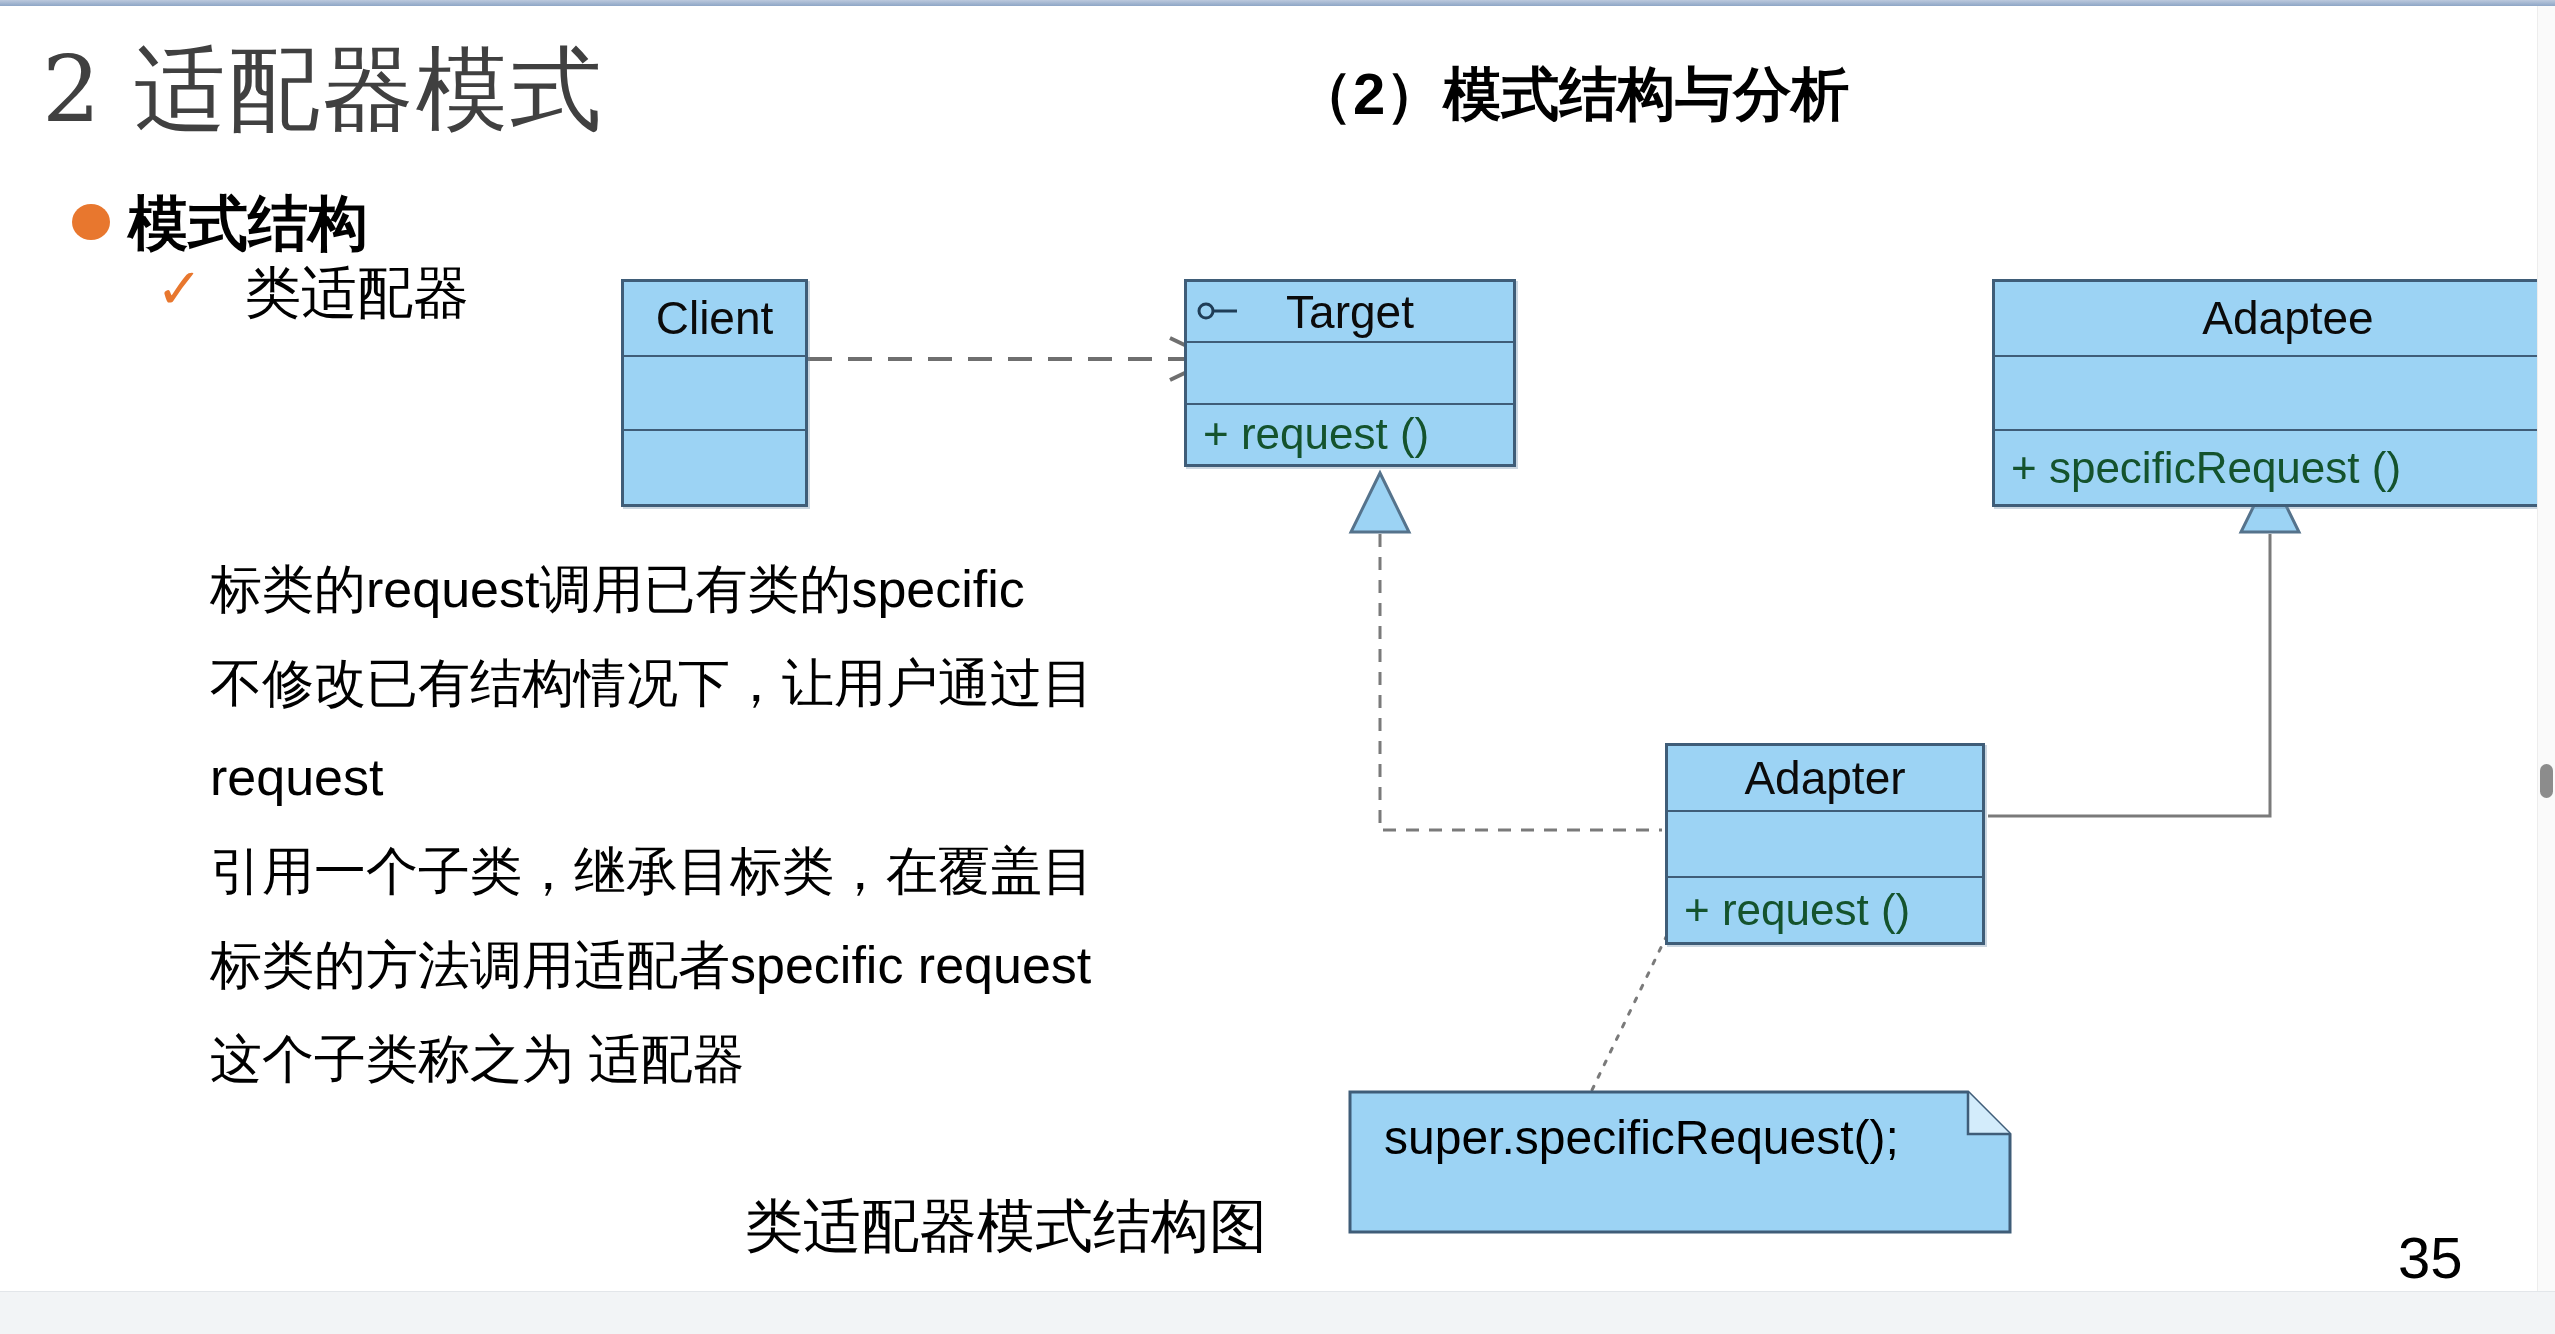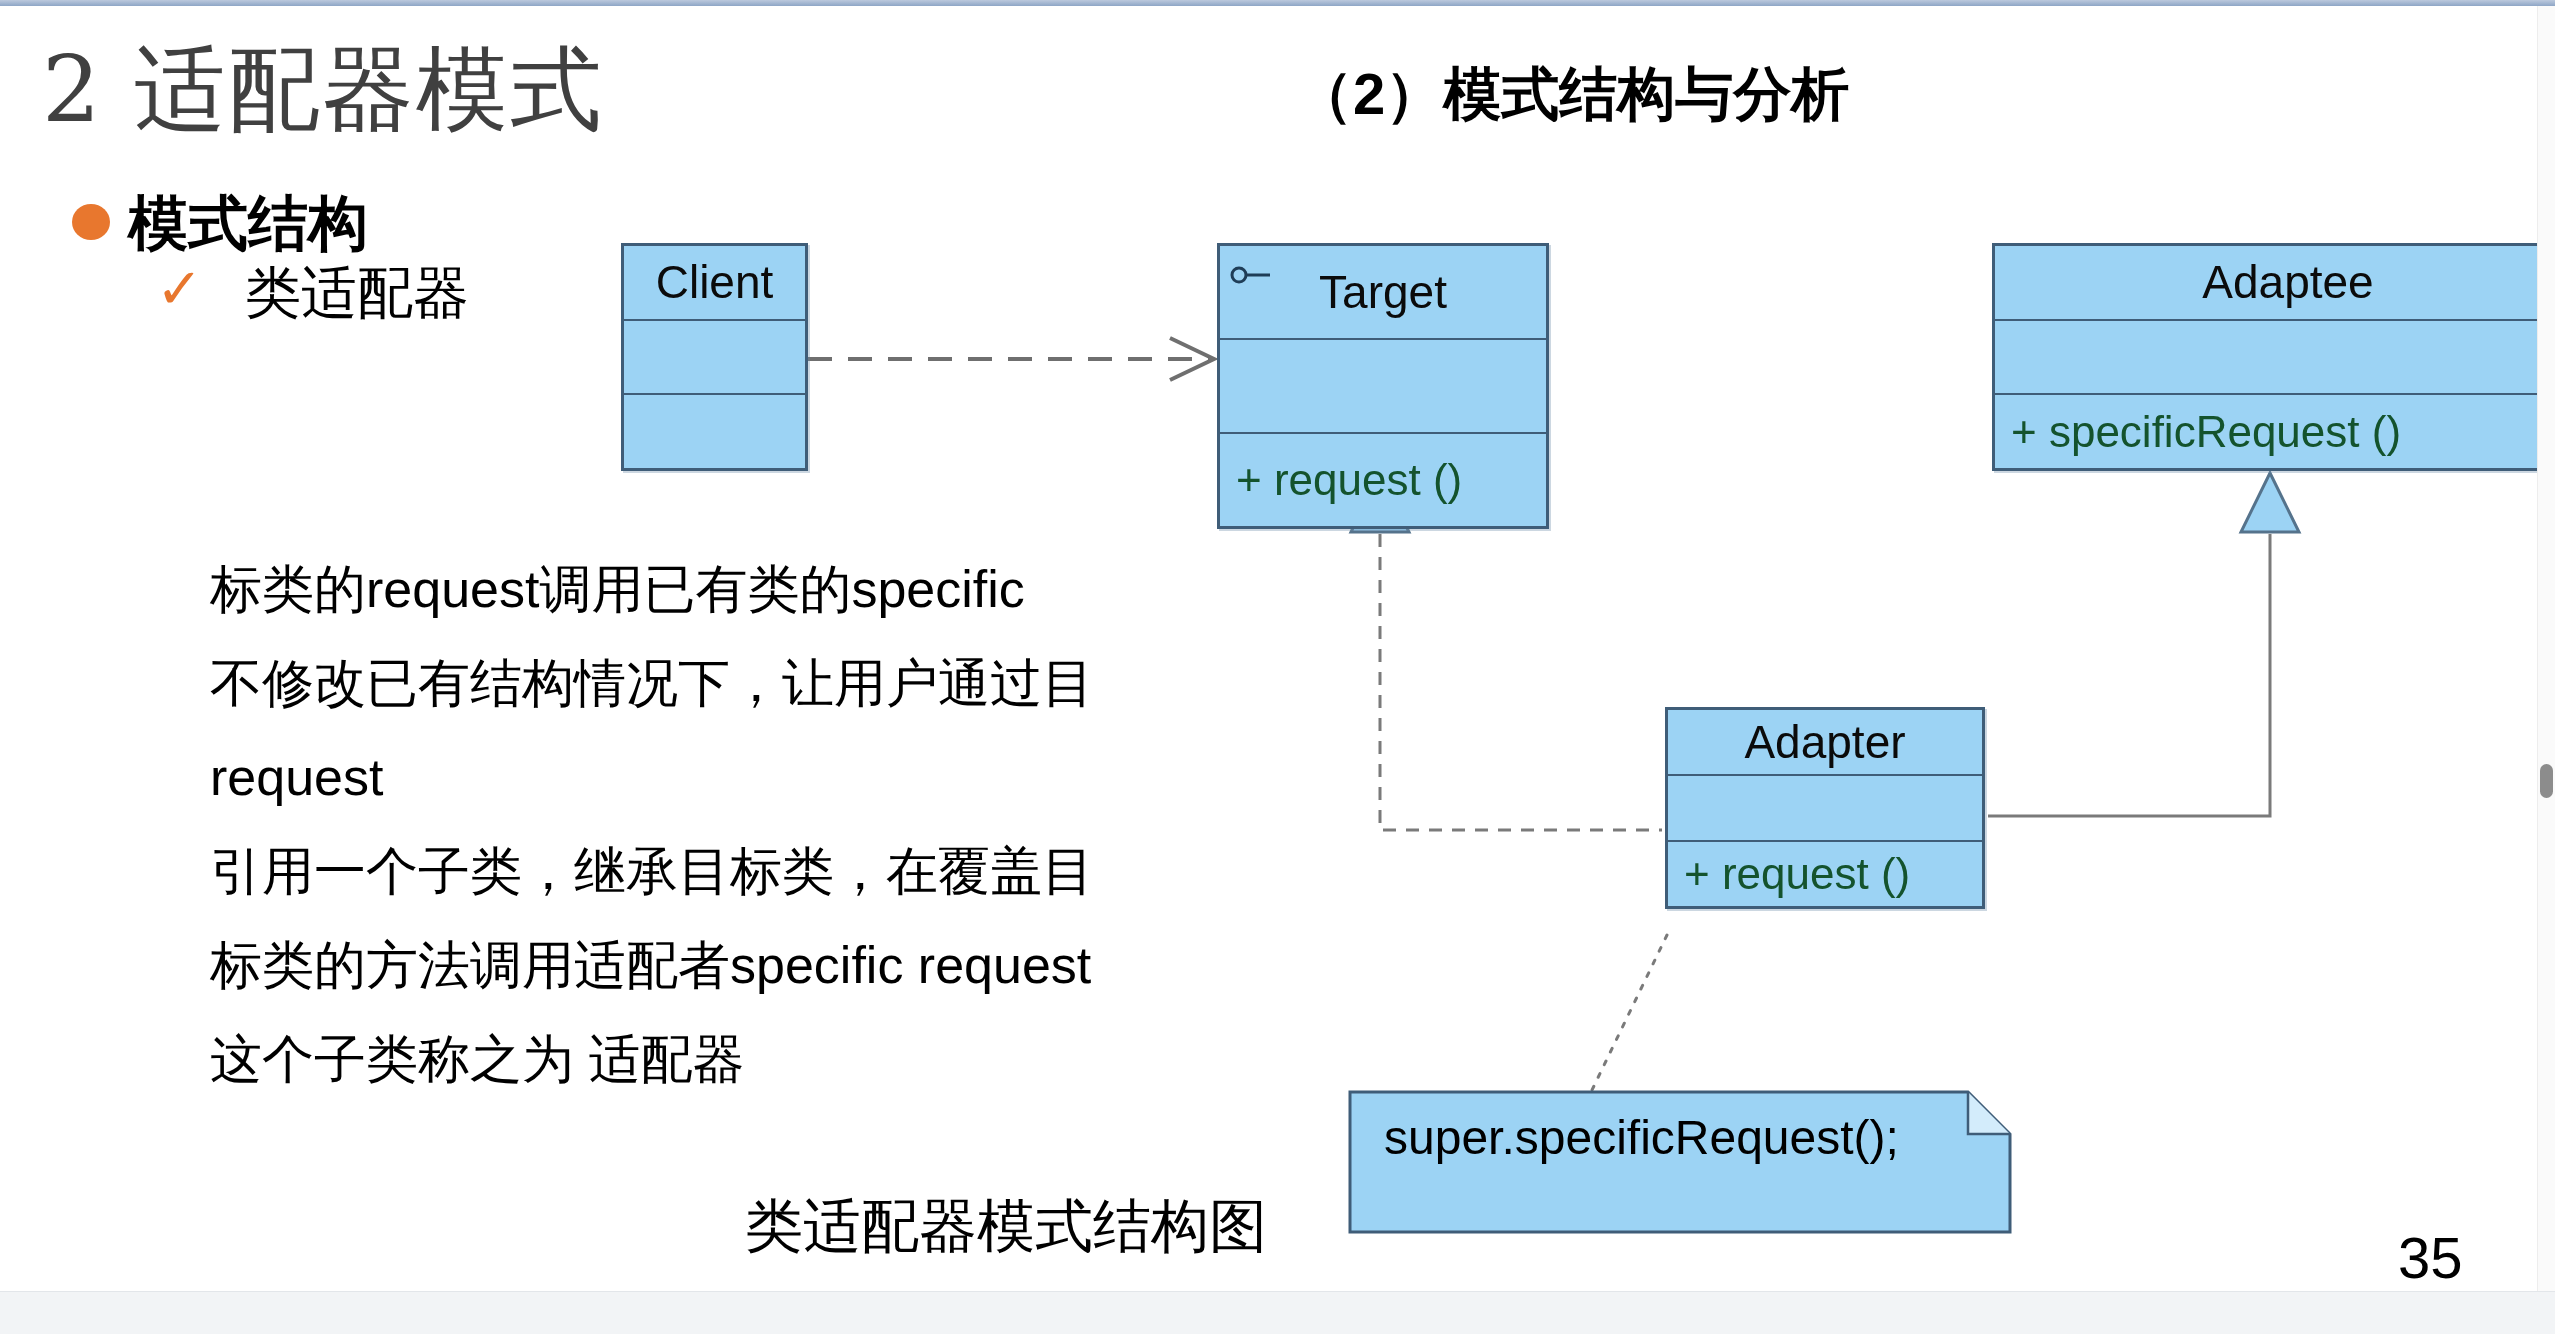--- a/index.html
+++ b/index.html
@@ -23,28 +23,28 @@
   .check-label{left:245px;top:256px;font-size:56px;z-index:3;}
   .para{left:210px;font-size:52px;line-height:94px;z-index:3;}
   .para span{display:block;}
   .p1{top:542px;}
   .p2{top:824px;}
   .caption{left:745px;top:1188px;font-size:58px;z-index:3;text-align:center;}
   .page-number{left:2398px;top:1224px;font-size:58px;color:#000000;z-index:3;}
 
   
   .uml-class{border:3px solid var(--box-border);background:var(--box-fill);box-sizing:border-box;
-             display:flex;flex-direction:column;z-index:2;box-shadow:2px 2px 0 rgba(110,140,170,.35);}
+             display:flex;flex-direction:column;z-index:2;box-shadow:2px 2px 0 rgba(110,140,170,.35);margin-top:36px;}
   .uml-row{flex:1;position:relative;display:flex;align-items:center;justify-content:center;}
   .uml-row + .uml-row{border-top:2px solid var(--box-border);}
   .uml-title{font-size:46px;color:#0b0b0b;}
   .uml-method-row{justify-content:flex-start;padding-left:16px;}
   .uml-method{font-size:44px;color:#14532d;white-space:nowrap;}
   .client-box{left:621px;top:243px;width:187px;height:228px;}
-  .target-box{left:1217px;top:243px;width:332px;height:286px;}
+  .target-box{left:1184px;top:243px;width:332px;height:188px;}
   .adaptee-box{left:1992px;top:243px;width:592px;height:228px;}
   .adapter-box{left:1665px;top:707px;width:320px;height:202px;}
   .lollipop{position:absolute;left:10px;top:16px;width:44px;height:26px;}
 
   .note-text{left:1384px;top:1110px;font-size:48px;z-index:3;}
 
   svg.connectors{left:0;top:0;width:2555px;height:1334px;z-index:1;}
 </style>
 </head>
 <body>

